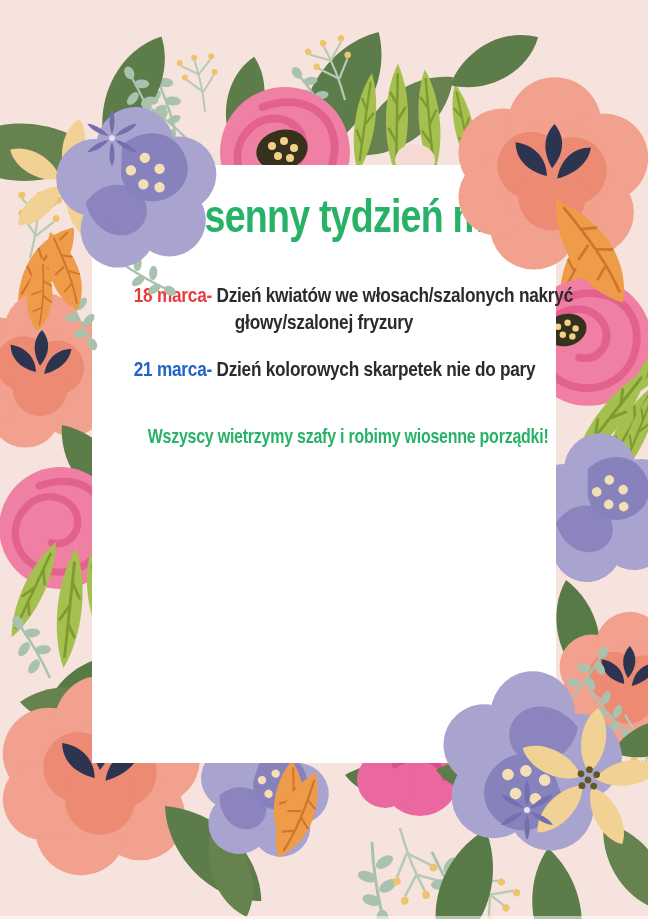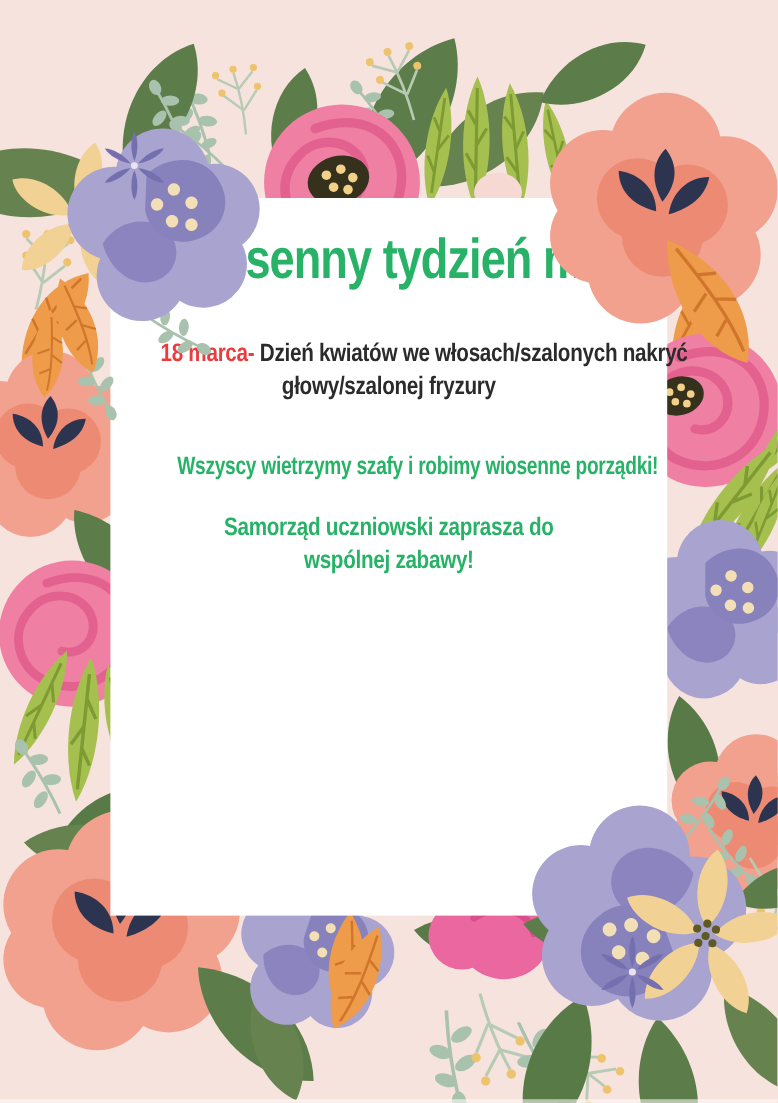--- a/index.html
+++ b/index.html
@@ -223,29 +223,29 @@
     <h1 class="title" style="color: rgb(39, 178, 103);">Wiosenny tydzień mody</h1>
 
 
     <div class="event">
       <div class="line"><span style="color: rgb(234, 59, 62);">18 marca-</span> <span>Dzień kwiatów we włosach/szalonych nakryć</span></div>
       <div class="line">głowy/szalonej fryzury</div>
     </div>
 
 
 
+    <div class="event">
+      <div class="line"><span style="color: rgb(34, 100, 200);">21 marca-</span> <span>Dzień kolorowych skarpetek nie do pary</span></div>
+
+    </div>
 
     <div class="footer-clean">
       <div class="line tight" style="color: rgb(39, 178, 103);">Wszyscy wietrzymy szafy i robimy wiosenne porządki!</div>
     </div>
 
-    <div class="footer-invite">
-      <div class="line" style="color: rgb(39, 178, 103);">Samorząd uczniowski zaprasza do</div>
-      <div class="line" style="color: rgb(39, 178, 103);">wspólnej zabawy!</div>
-    </div>
 
   </div>
 </div>
 
 <svg class="layer front" viewBox="0 0 648 919">
   <g>
     <use href="#leafD" transform="translate(104,142) rotate(-58) scale(1.2)" fill="#5c7d49"></use>
     <use href="#sprig" transform="translate(155,128) rotate(-25) scale(0.95)"></use>
     <use href="#sprig" transform="translate(188,140) rotate(-50) scale(0.85)"></use>
     <use href="#berry" transform="translate(30,258) rotate(15) scale(1.15)"></use>

